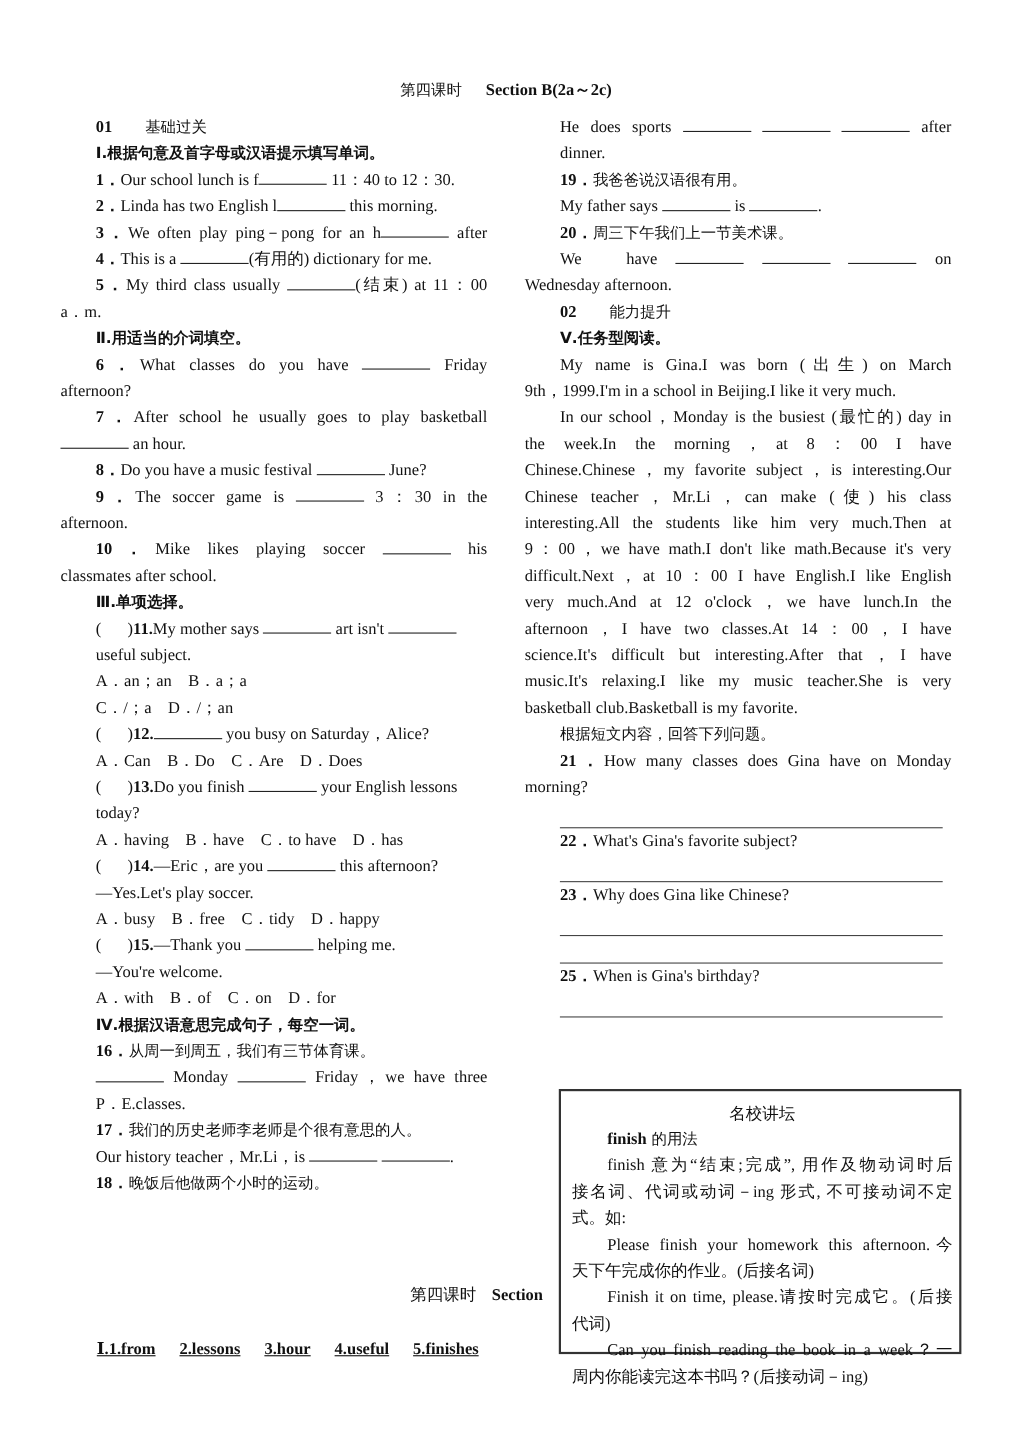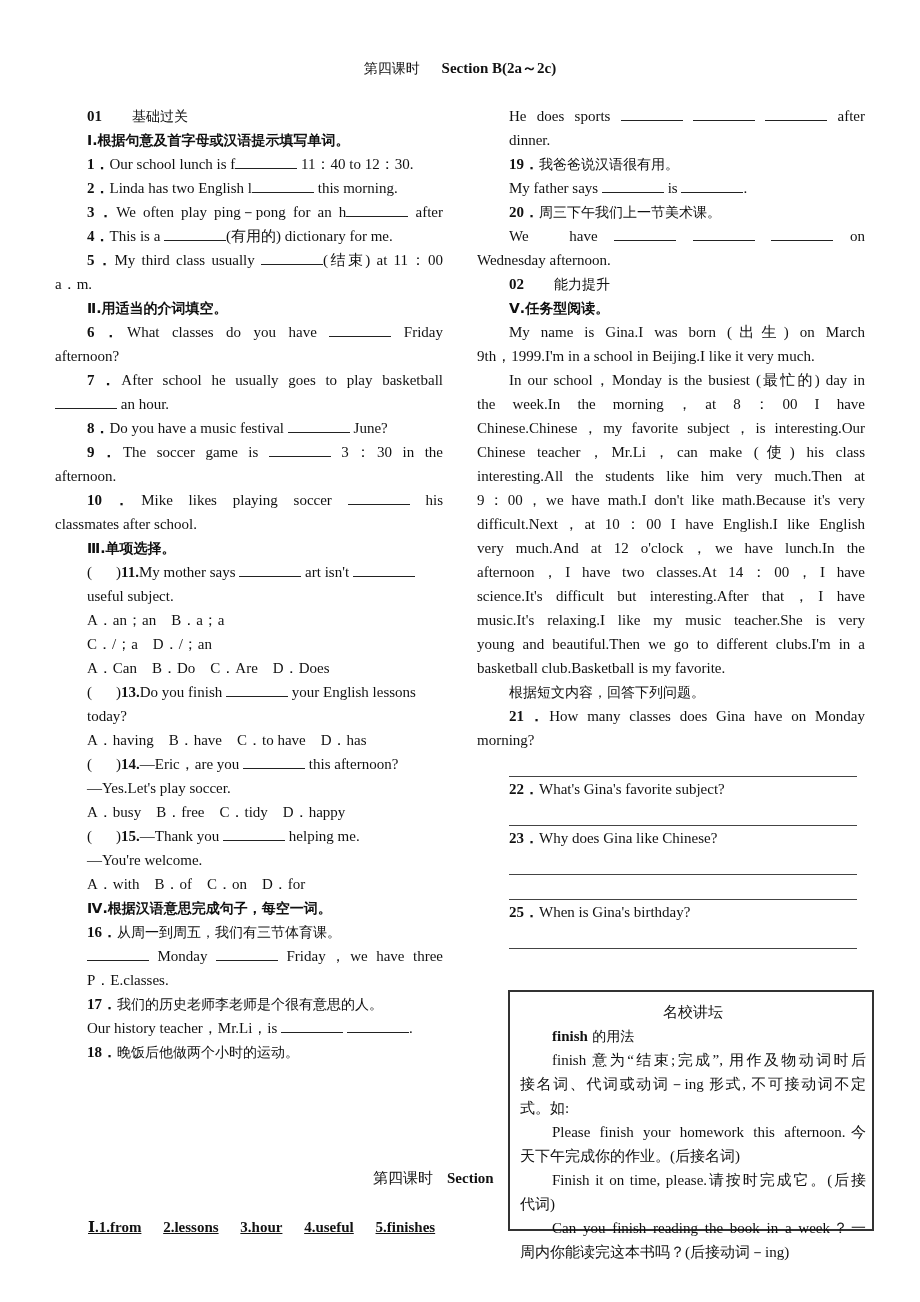--- a/index.html
+++ b/index.html
@@ -1,18 +1,18 @@
 <!DOCTYPE html>
 <html><head>
 <meta charset="utf-8">
 <style>
   html, body { margin: 0; padding: 0; background: #ffffff; }
   body { width: 920px; height: 1302px; position: relative; overflow: hidden;
          font-family: "Liberation Serif", "DejaVu Serif", serif; color: #111; font-size: 15px; }
-  .page-title { position: absolute; top: 58px; left: 0; width: 920px; text-align: center; font-size: 15px; line-height: 20px; }
+  .page-title { position: absolute; top: 72px; left: 0; width: 920px; text-align: center; font-size: 15px; line-height: 20px; }
   .page-title .cn { margin-right: 18px; }
   .page-title .en { font-weight: bold; }
   .col { position: absolute; top: 104px; width: 388px; }
   .col-left { left: 55px; }
   .col-right { left: 477px; }
   .ln { line-height: 24px; height: 24px; white-space: nowrap; }
   .j { text-align: justify; text-align-last: justify; white-space: normal; overflow: hidden; }
   .ind { padding-left: 32px; }
   .ind-o { padding-left: 32px; }
   .b { font-weight: bold; }
@@ -63,20 +63,21 @@
   <div class="ln ind j"><span class="num">10</span><span class="num">．</span><span>Mike likes playing soccer </span><span class="blank"></span><span> his</span></div>
   <div class="ln">classmates after school.</div>
 
   <div class="ln ind-o sec-head">Ⅲ.单项选择。</div>
 
   <div class="ln ind-o">(<span style="display:inline-block;width:24px"></span>)<span class="num">11.</span><span>My mother says </span><span class="blank"></span><span> art isn't </span><span class="blank"></span></div>
   <div class="ln ind-o">useful subject.</div>
   <div class="ln ind-o">A．an；an　B．a；a</div>
   <div class="ln ind-o">C．/；a　D．/；an</div>
 
+  <div class="ln ind-o">(<span style="display:inline-block;width:24px"></span>)<span class="num">12.</span><span class="blank"></span><span> you busy on Saturday，Alice?</span></div>
   <div class="ln ind-o">A．Can　B．Do　C．Are　D．Does</div>
 
   <div class="ln ind-o">(<span style="display:inline-block;width:24px"></span>)<span class="num">13.</span><span>Do you finish </span><span class="blank"></span><span> your English lessons</span></div>
   <div class="ln ind-o">today?</div>
   <div class="ln ind-o">A．having　B．have　C．to have　D．has</div>
 
   <div class="ln ind-o">(<span style="display:inline-block;width:24px"></span>)<span class="num">14.</span><span>—Eric，are you </span><span class="blank"></span><span> this afternoon?</span></div>
   <div class="ln ind-o">—Yes.Let's play soccer.</div>
   <div class="ln ind-o">A．busy　B．free　C．tidy　D．happy</div>
 
@@ -114,21 +115,20 @@
     <div class="ln j">the week.In the morning，at 8：00 I have</div>
     <div class="ln j">Chinese.Chinese，my favorite subject，is interesting.Our</div>
     <div class="ln j">Chinese teacher，Mr.Li，can make (使) his class</div>
     <div class="ln j">interesting.All the students like him very much.Then at</div>
     <div class="ln j">9：00，we have math.I don't like math.Because it's very</div>
     <div class="ln j">difficult.Next，at 10：00 I have English.I like English</div>
     <div class="ln j">very much.And at 12 o'clock，we have lunch.In the</div>
     <div class="ln j">afternoon，I have two classes.At 14：00，I have</div>
     <div class="ln j">science.It's difficult but interesting.After that，I have</div>
     <div class="ln j">music.It's relaxing.I like my music teacher.She is very</div>
-    <div class="ln j">young and beautiful.Then we go to different clubs.I'm in a</div>
     <div class="ln">basketball club.Basketball is my favorite.</div>
   </div>
   <div class="ln ind cn">根据短文内容，回答下列问题。</div>
 
   <div class="ln ind j"><span class="num">21</span><span class="num">．</span><span>How many classes does Gina have on Monday</span></div>
   <div class="ln">morning?</div>
   <div class="ans-line"></div>
   <div class="ln ind"><span class="num">22</span><span class="num">．</span><span>What's Gina's favorite subject?</span></div>
   <div class="ans-line"></div>
   <div class="ln ind"><span class="num">23</span><span class="num">．</span><span>Why does Gina like Chinese?</span></div>

